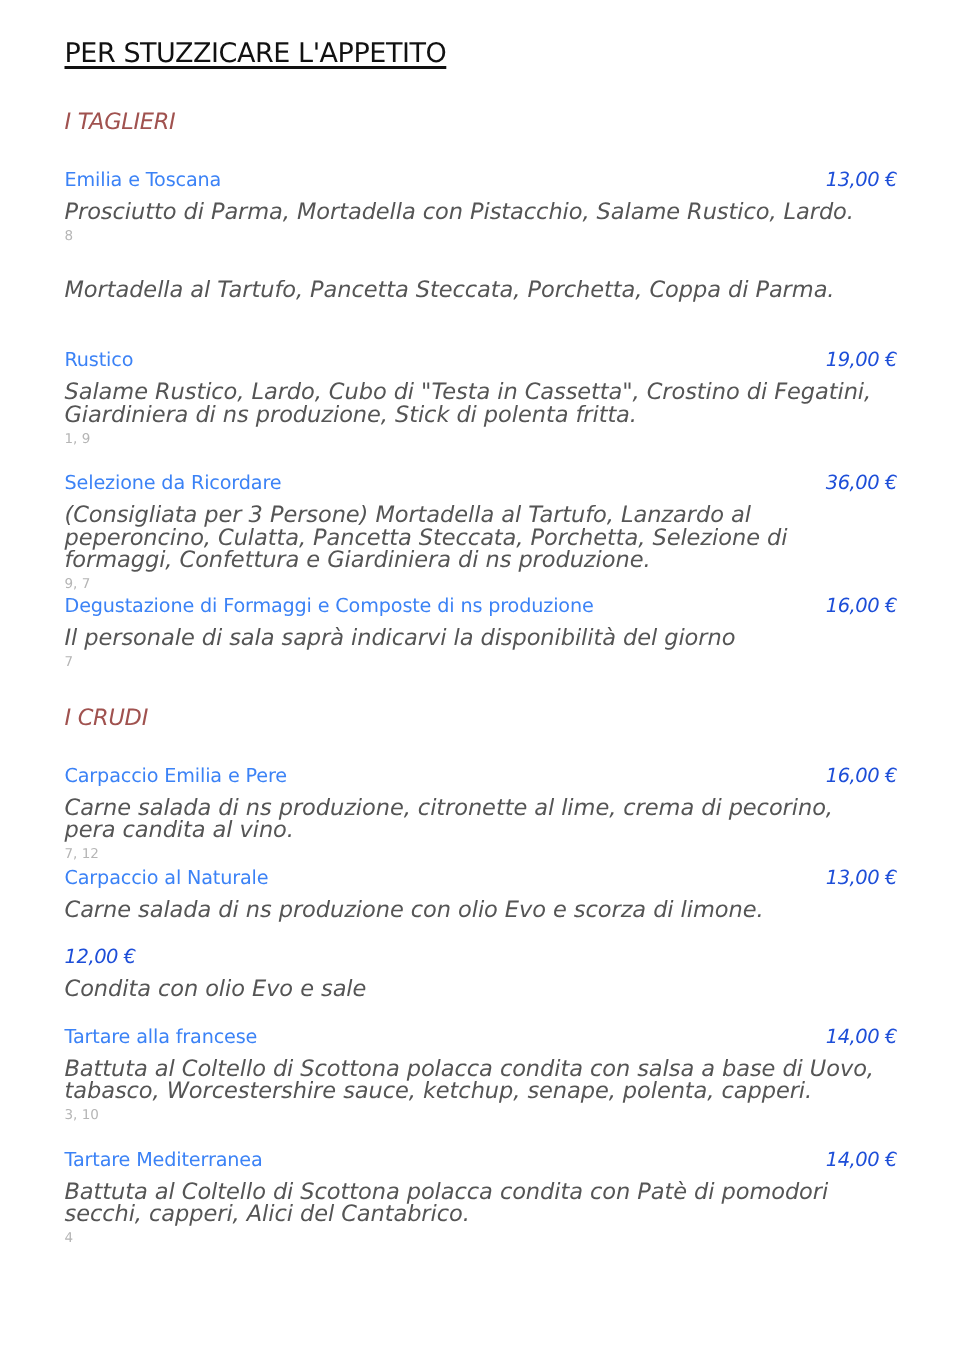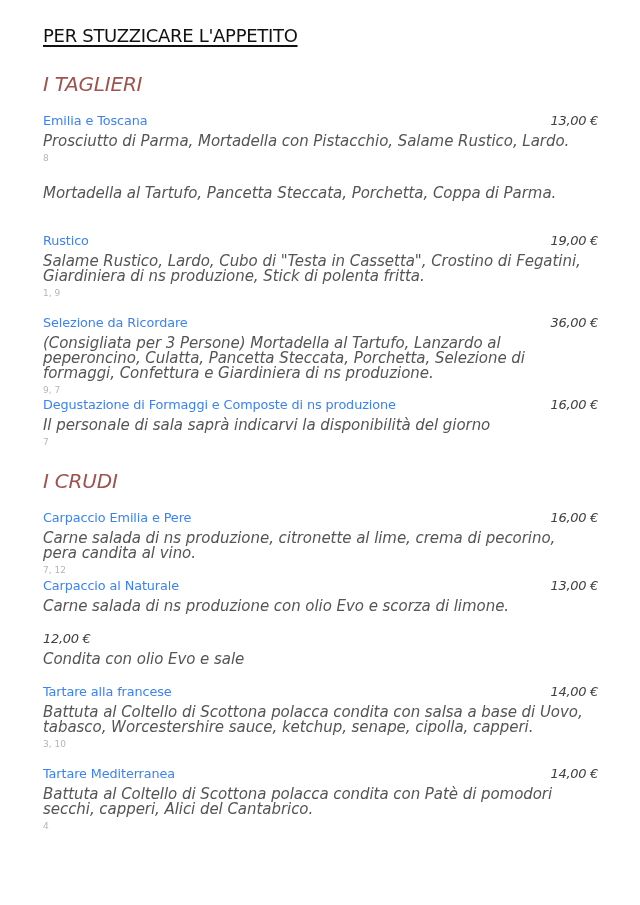--- a/index.html
+++ b/index.html
@@ -11,27 +11,27 @@
     }
     .page { position: absolute; left: 43px; top: 0; width: 555px; }
     .page-title {
       position: absolute; top: 25px; left: 0;
       font-size: 18px; font-weight: normal; letter-spacing: -0.3px;
       color: #111; margin: 0; white-space: nowrap;
       text-decoration: underline; text-decoration-thickness: 1.5px; text-underline-offset: 3px;
     }
     .section-title {
       position: absolute; left: 0; margin: 0;
-      font-size: 20px; font-style: italic; font-weight: normal;
+      font-size: 15px; font-style: italic; font-weight: normal;
       color: #a0524f; letter-spacing: -0.2px;
     }
     .item { position: absolute; left: 0; width: 555px; }
     .item-head { display: flex; justify-content: space-between; align-items: baseline; }
     .item-name { font-size: 12.8px; color: #3b82f6; letter-spacing: -0.1px; white-space: nowrap; }
-    .item-price { font-size: 13px; font-style: italic; color: #404040; white-space: nowrap; letter-spacing: -0.3px; }
+    .item-price { font-size: 13px; font-style: italic; color: #1d4ed8; white-space: nowrap; letter-spacing: -0.3px; }
     .item-desc {
       margin-top: 6px; font-size: 15px; font-style: italic; color: #555;
       line-height: 15px; width: 548px; letter-spacing: -0.05px;
     }
     .item-allergens { margin-top: 4px; font-size: 9px; color: #b5b5b5; }
   </style>
 </head>
 <body>
 
 <div class="page">
@@ -103,21 +103,21 @@
       <span class="item-price">12,00 €</span>
     </div>
     <div class="item-desc">Condita con olio Evo e sale</div>
   </div>
 
   <div class="item" style="top:684px">
     <div class="item-head">
       <span class="item-name">Tartare alla francese</span>
       <span class="item-price">14,00 €</span>
     </div>
-    <div class="item-desc">Battuta al Coltello di Scottona polacca condita con salsa a base di Uovo, tabasco, Worcestershire sauce, ketchup, senape, cipolla, capperi.</div>
+    <div class="item-desc">Battuta al Coltello di Scottona polacca condita con salsa a base di Uovo, tabasco, Worcestershire sauce, ketchup, senape, polenta, capperi.</div>
     <div class="item-allergens">3, 10</div>
   </div>
 
   <div class="item" style="top:766px">
     <div class="item-head">
       <span class="item-name">Tartare Mediterranea</span>
       <span class="item-price">14,00 €</span>
     </div>
     <div class="item-desc">Battuta al Coltello di Scottona polacca condita con Patè di pomodori secchi, capperi, Alici del Cantabrico.</div>
     <div class="item-allergens">4</div>

